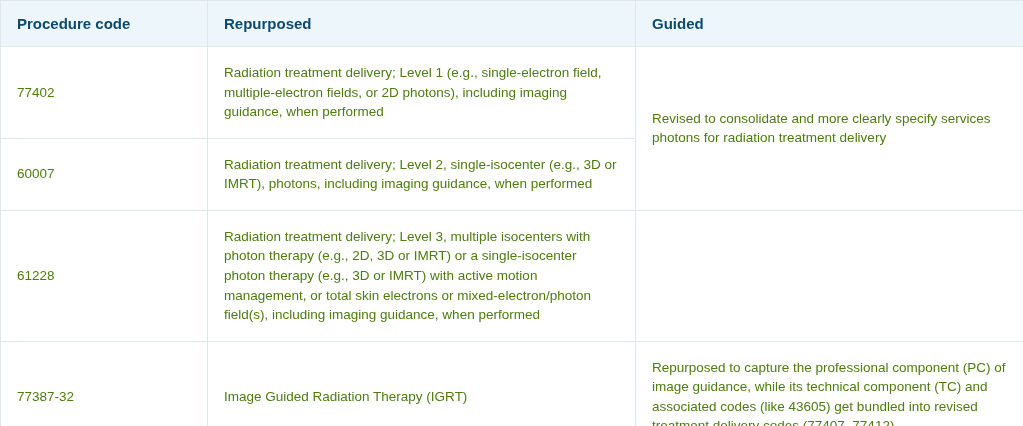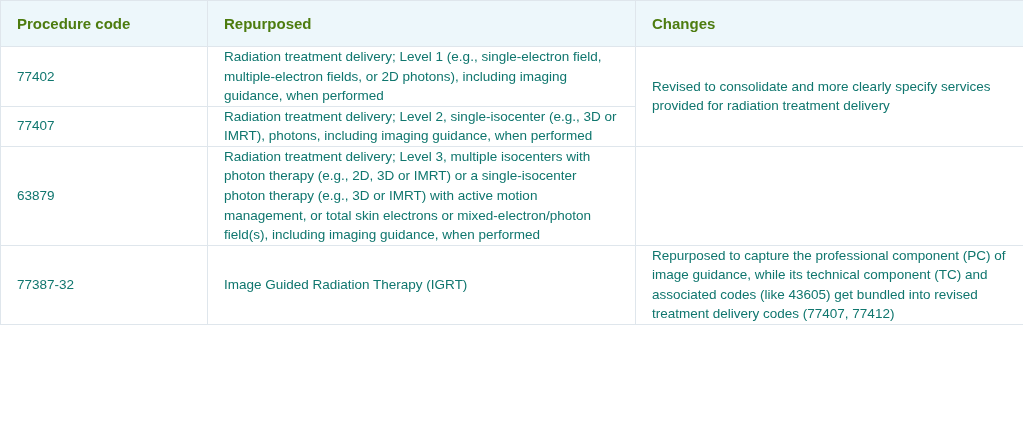--- a/index.html
+++ b/index.html
@@ -23,32 +23,32 @@
     table-layout: fixed;
   }
   table.proc-table th,
   table.proc-table td {
     border: 1px solid #dfe6ec;
     vertical-align: middle;
     text-align: left;
   }
   table.proc-table thead th {
     background: #edf7fb;
-    color: #4d7c0f;
+    color: #0c4a6e;
     font-size: 15px;
     font-weight: bold;
     padding: 14px 16px;
     border-top: 1px solid #dfe6ec;
     border-bottom: 1px solid #dfe6ec;
   }
   table.proc-table tbody td {
     font-size: 13.5px;
     line-height: 1.45;
-    color: #0f766e;
-    padding: 0 16px;
+    color: #4d7c0f;
+    padding: 16px 16px;
   }
   .col-code { width: 207px; }
   .col-desc { width: 428px; }
   .col-changes { width: 388px; }
 
   td.code-cell {
     font-size: 13.5px;
     color: #2f3b42;
     margin-top: 12px;
   }
@@ -71,46 +71,46 @@
   <table class="proc-table">
     <colgroup>
       <col class="col-code">
       <col class="col-desc">
       <col class="col-changes">
     </colgroup>
     <thead>
       <tr>
         <th>Procedure code</th>
         <th>Repurposed</th>
-        <th>Changes</th>
+        <th>Guided</th>
       </tr>
     </thead>
     <tbody>
       <tr>
         <td class="code-cell">
           <span class="code-text">77402</span>
         </td>
         <td class="desc-cell">
           <span class="desc-text">Radiation treatment delivery; Level 1 (e.g., single-electron field, multiple-electron fields, or 2D photons), including imaging guidance, when performed</span>
         </td>
         <td class="changes-cell" rowspan="2">
-          <span class="changes-text">Revised to consolidate and more clearly specify services provided for radiation treatment delivery</span>
+          <span class="changes-text">Revised to consolidate and more clearly specify services photons for radiation treatment delivery</span>
         </td>
       </tr>
       <tr>
         <td class="code-cell">
-          <span class="code-text">77407</span>
+          <span class="code-text">60007</span>
         </td>
         <td class="desc-cell">
           <span class="desc-text">Radiation treatment delivery; Level 2, single-isocenter (e.g., 3D or IMRT), photons, including imaging guidance, when performed</span>
         </td>
       </tr>
       <tr>
         <td class="code-cell">
-          <span class="code-text">63879</span>
+          <span class="code-text">61228</span>
         </td>
         <td class="desc-cell">
           <span class="desc-text">Radiation treatment delivery; Level 3, multiple isocenters with photon therapy (e.g., 2D, 3D or IMRT) or a single-isocenter photon therapy (e.g., 3D or IMRT) with active motion management, or total skin electrons or mixed-electron/photon field(s), including imaging guidance, when performed</span>
         </td>
         <td class="changes-cell">
           <span class="changes-text"></span>
         </td>
       </tr>
       <tr>
         <td class="code-cell">

